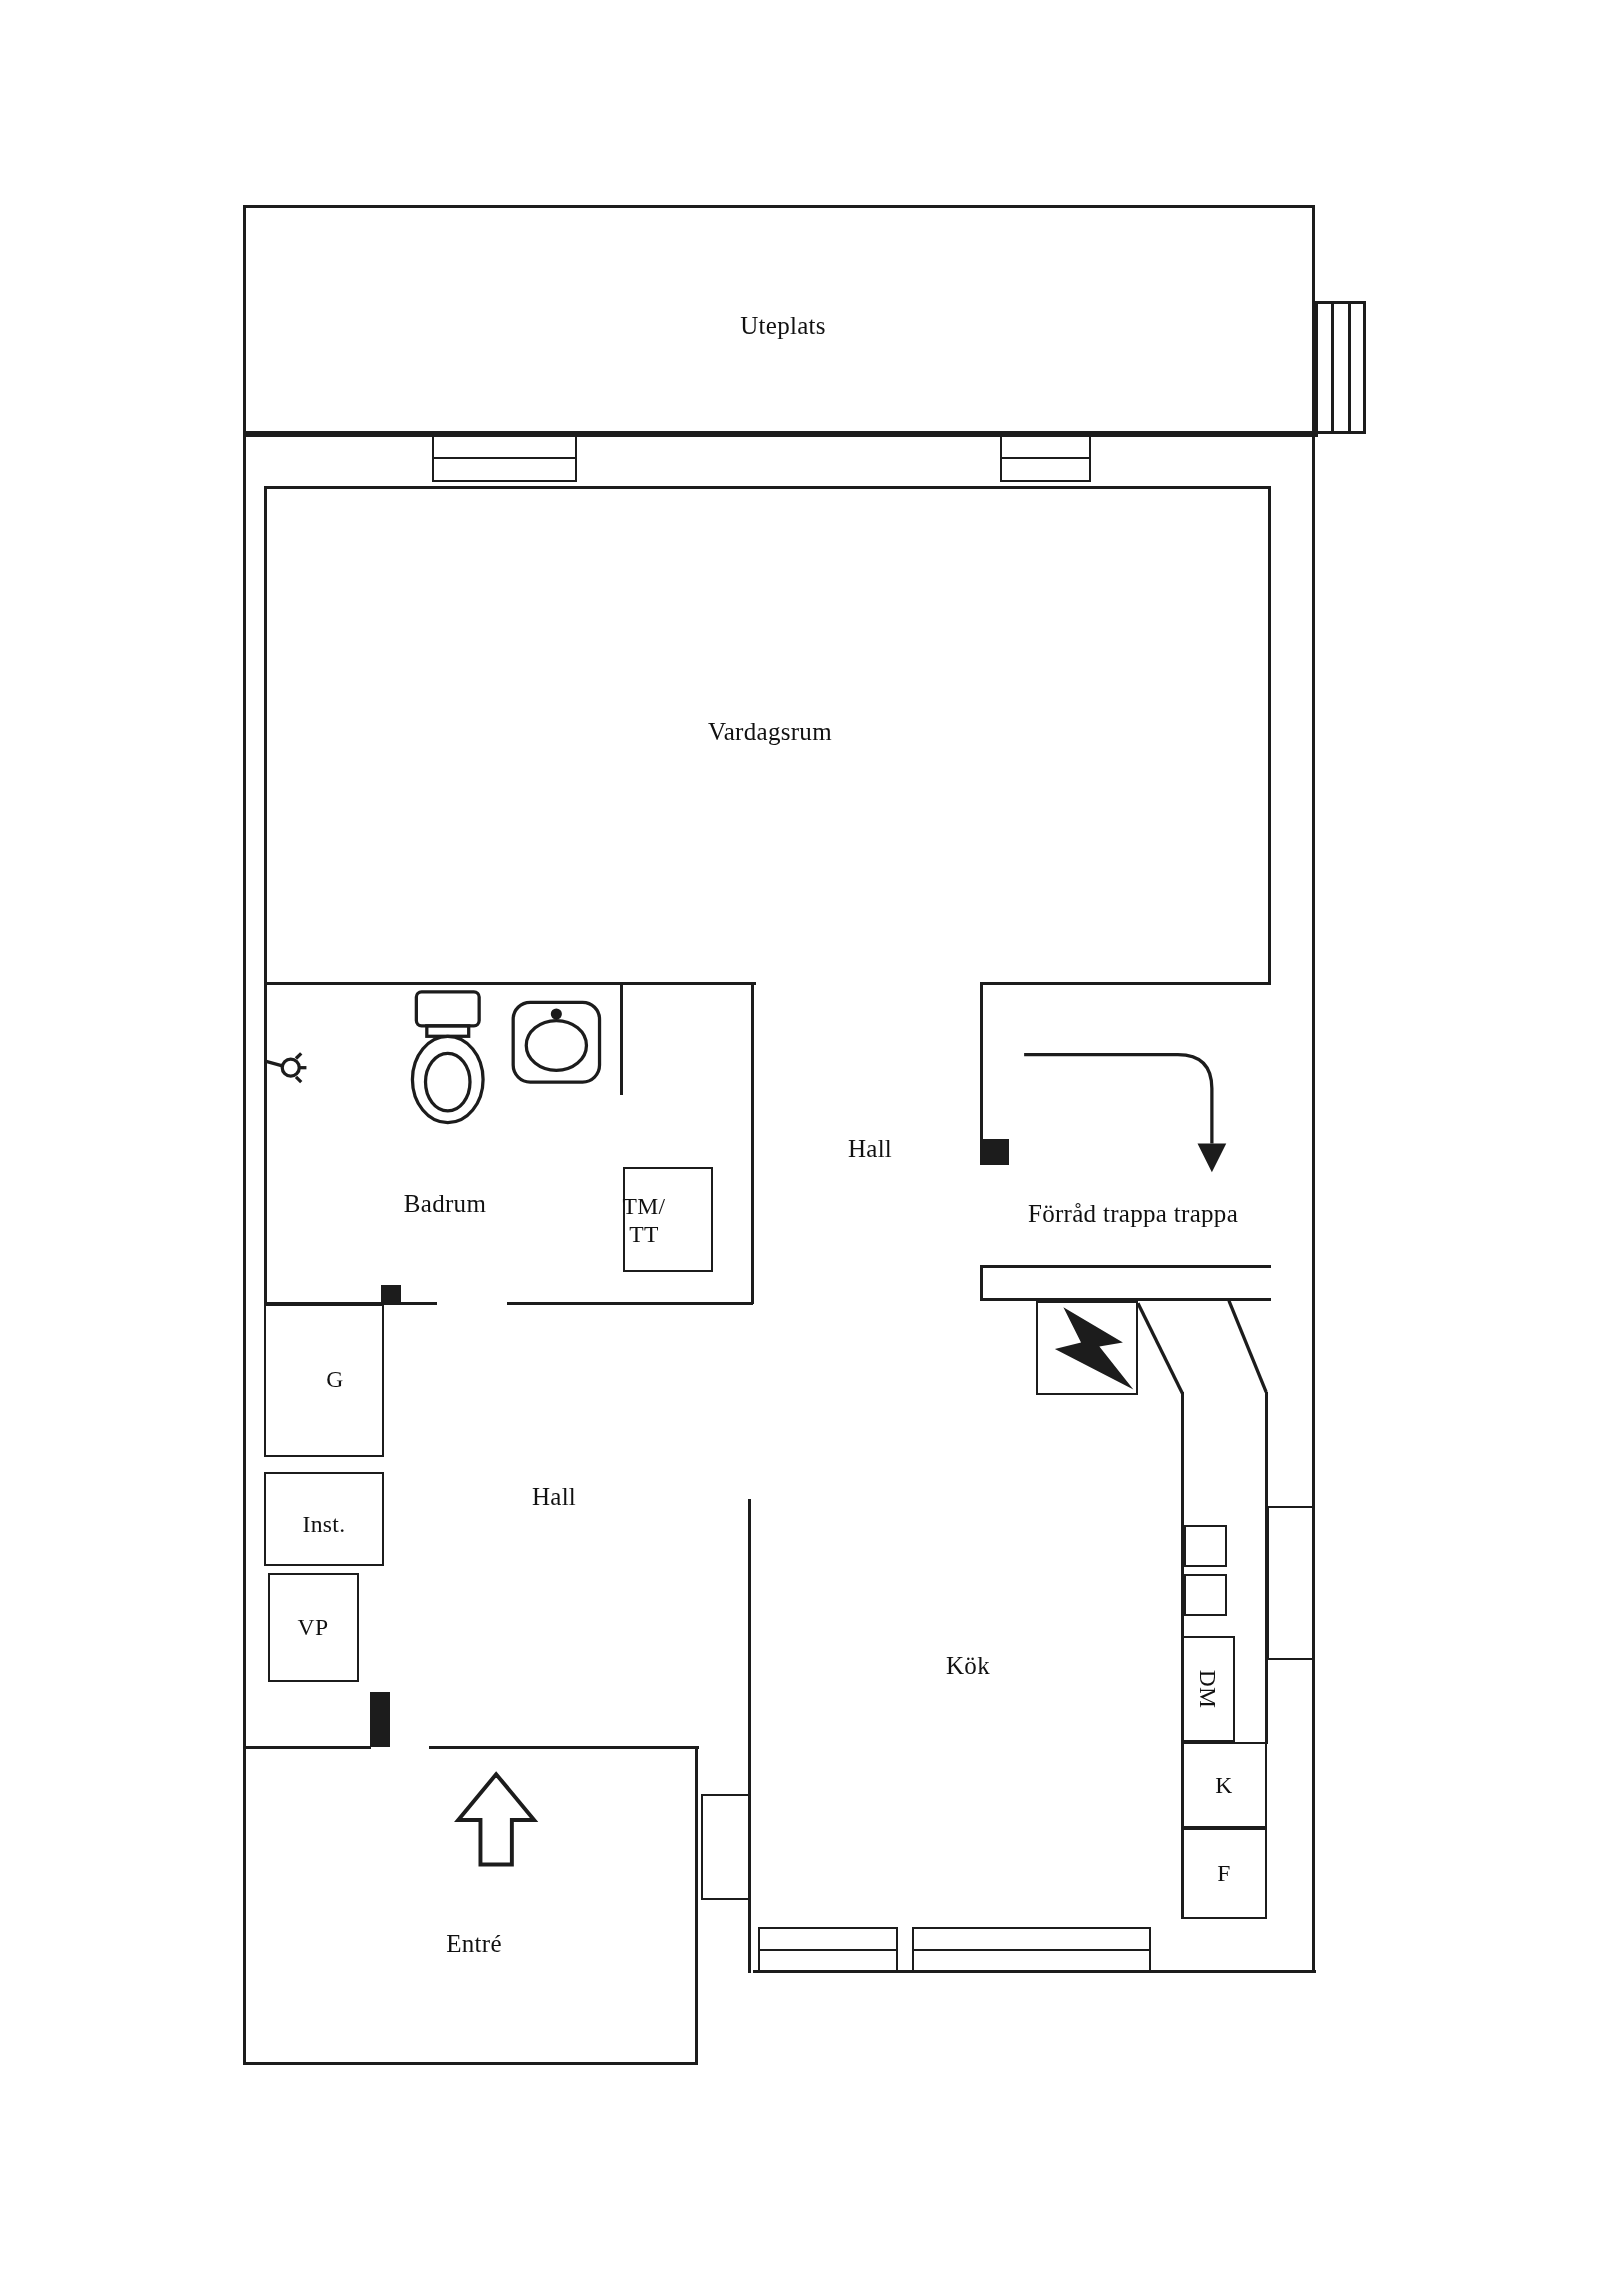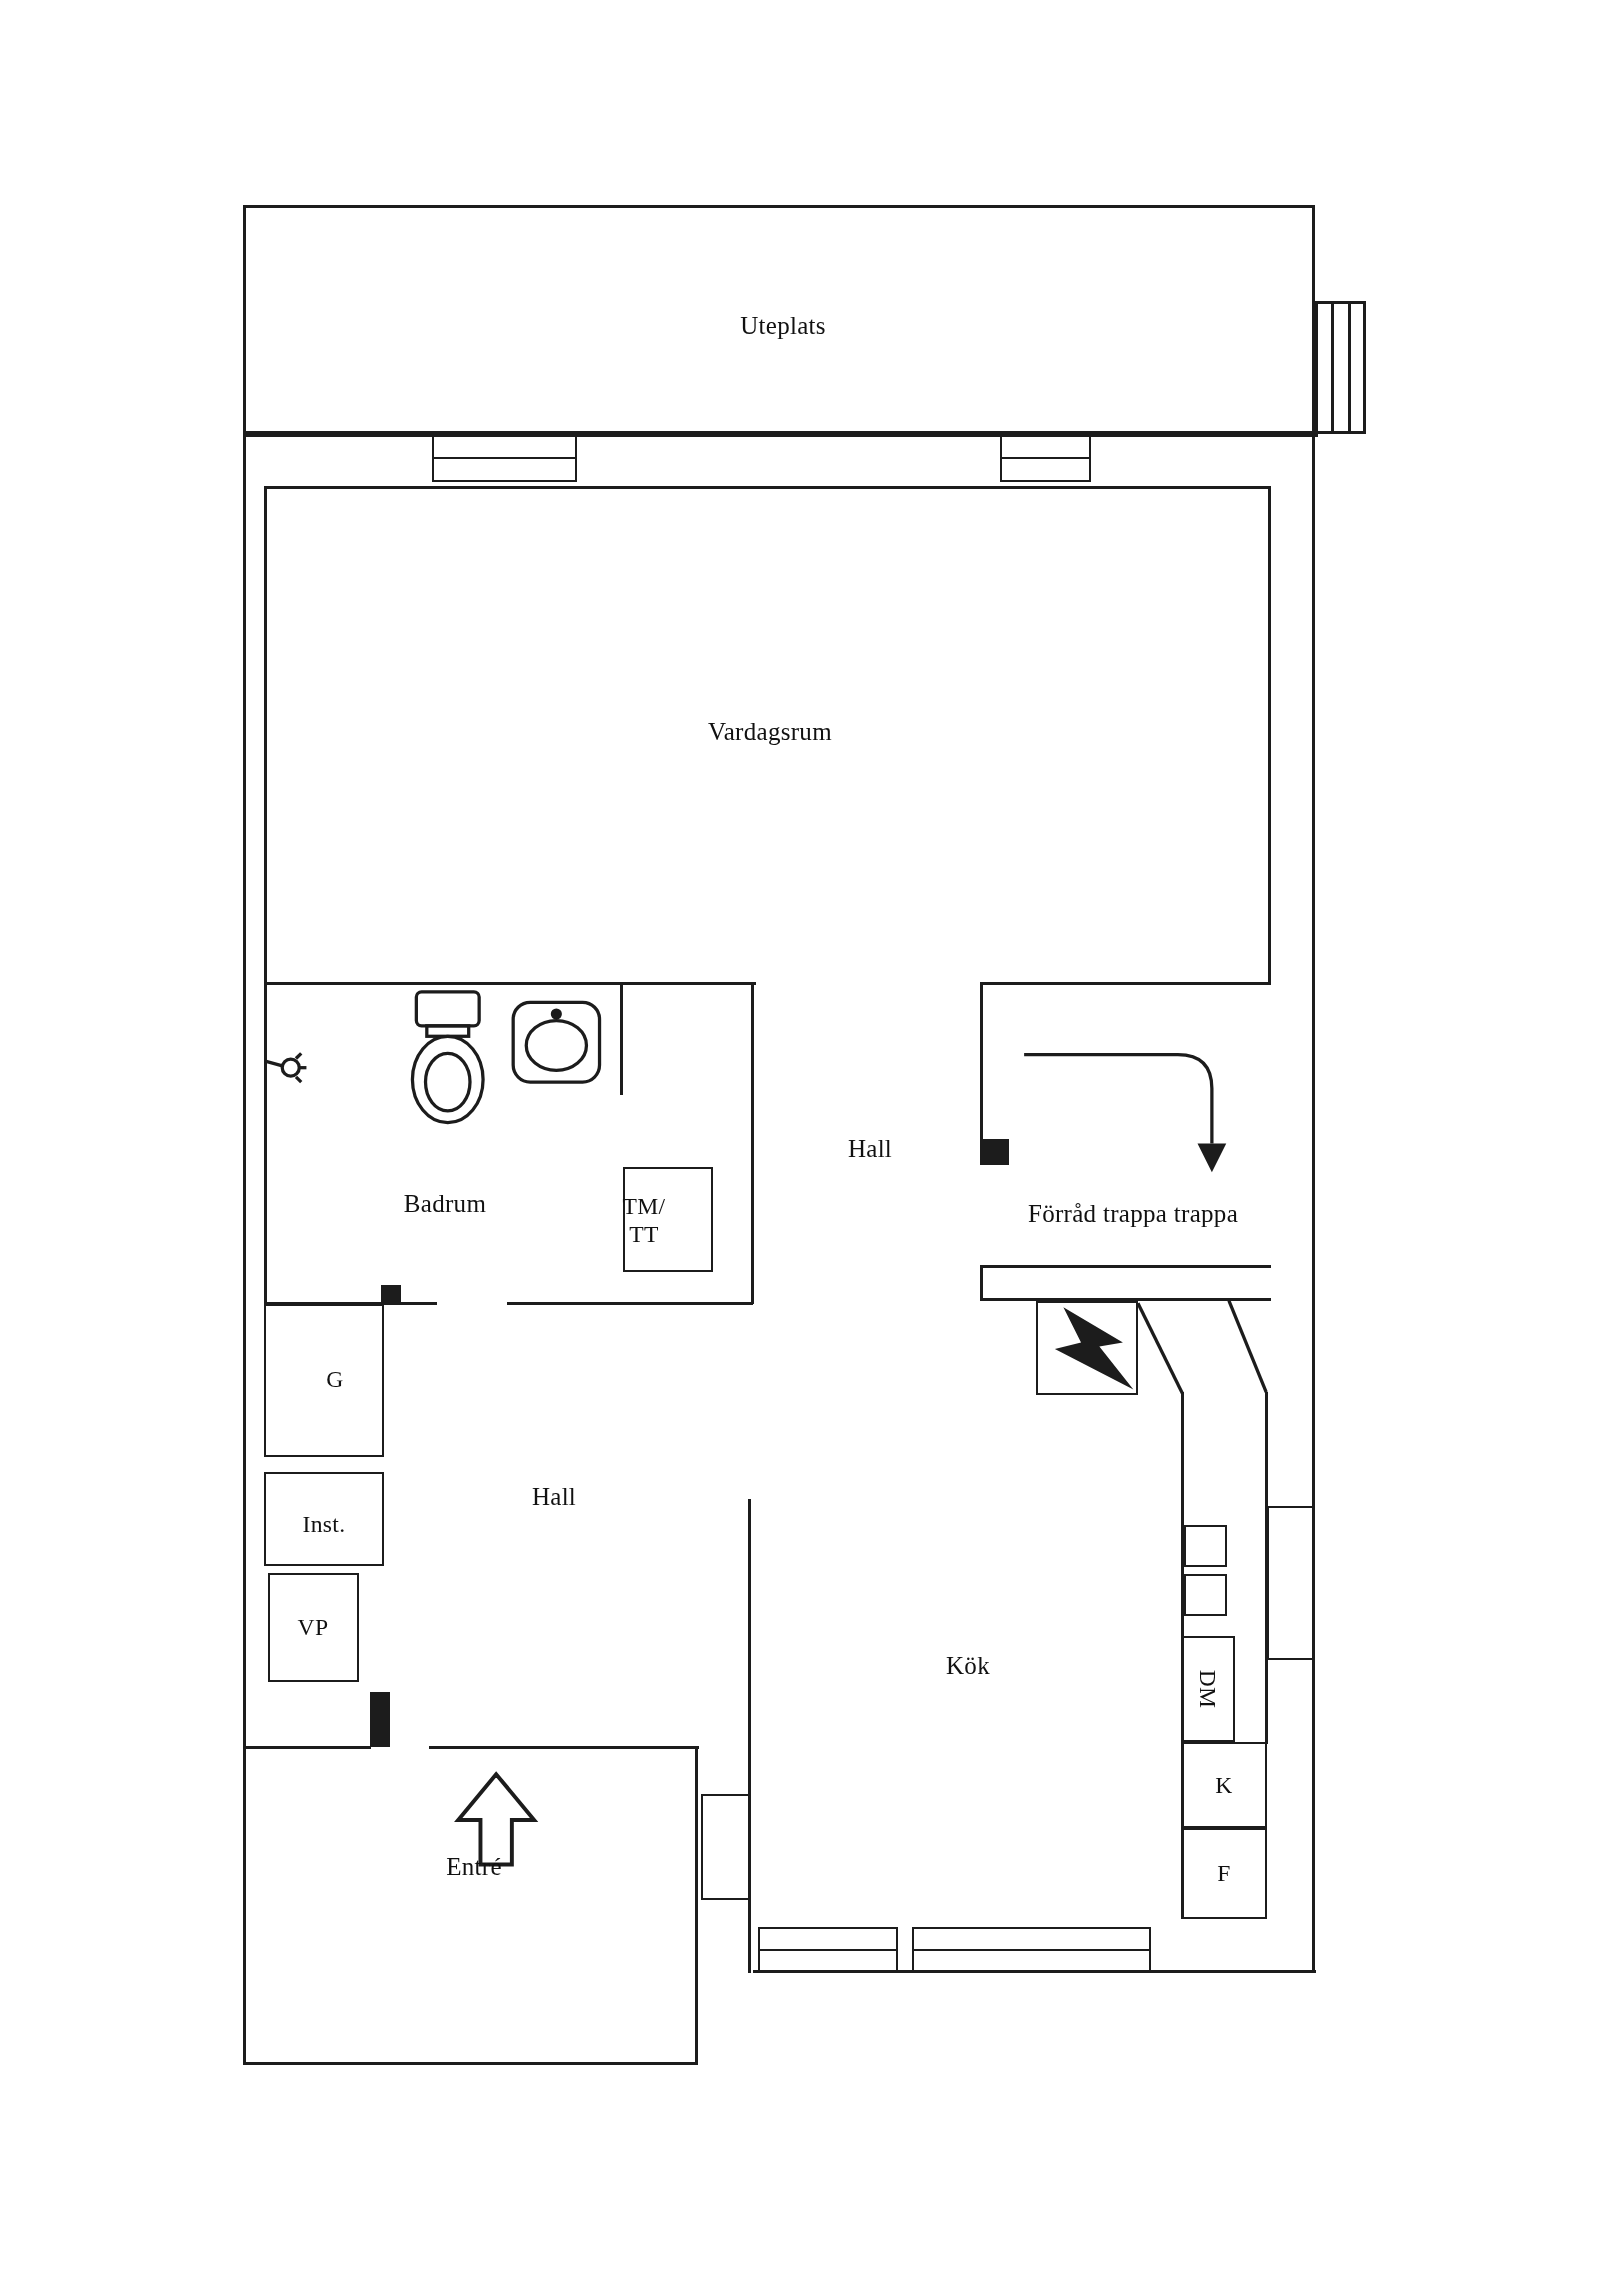--- a/index.html
+++ b/index.html
@@ -137,16 +137,16 @@
   <div class="lb" style="left:870px;top:1149px;">Hall</div>
   <div class="lb" style="left:1133px;top:1214px;">Förråd trappa trappa</div>
   <div class="lb sm" style="left:335px;top:1379px;">G</div>
   <div class="lb sm" style="left:324px;top:1524px;">Inst.</div>
   <div class="lb sm" style="left:313px;top:1627px;">VP</div>
   <div class="lb" style="left:554px;top:1497px;">Hall</div>
   <div class="lb" style="left:968px;top:1666px;">Kök</div>
   <div class="lb sm rot" style="left:1208px;top:1689px;">DM</div>
   <div class="lb sm" style="left:1224px;top:1785px;">K</div>
   <div class="lb sm" style="left:1224px;top:1873px;">F</div>
-  <div class="lb" style="left:474px;top:1867px;">Entré</div>
+  <div class="lb" style="left:474px;top:1944px;">Entré</div>
 
 </div>
 
 
 </body></html>

